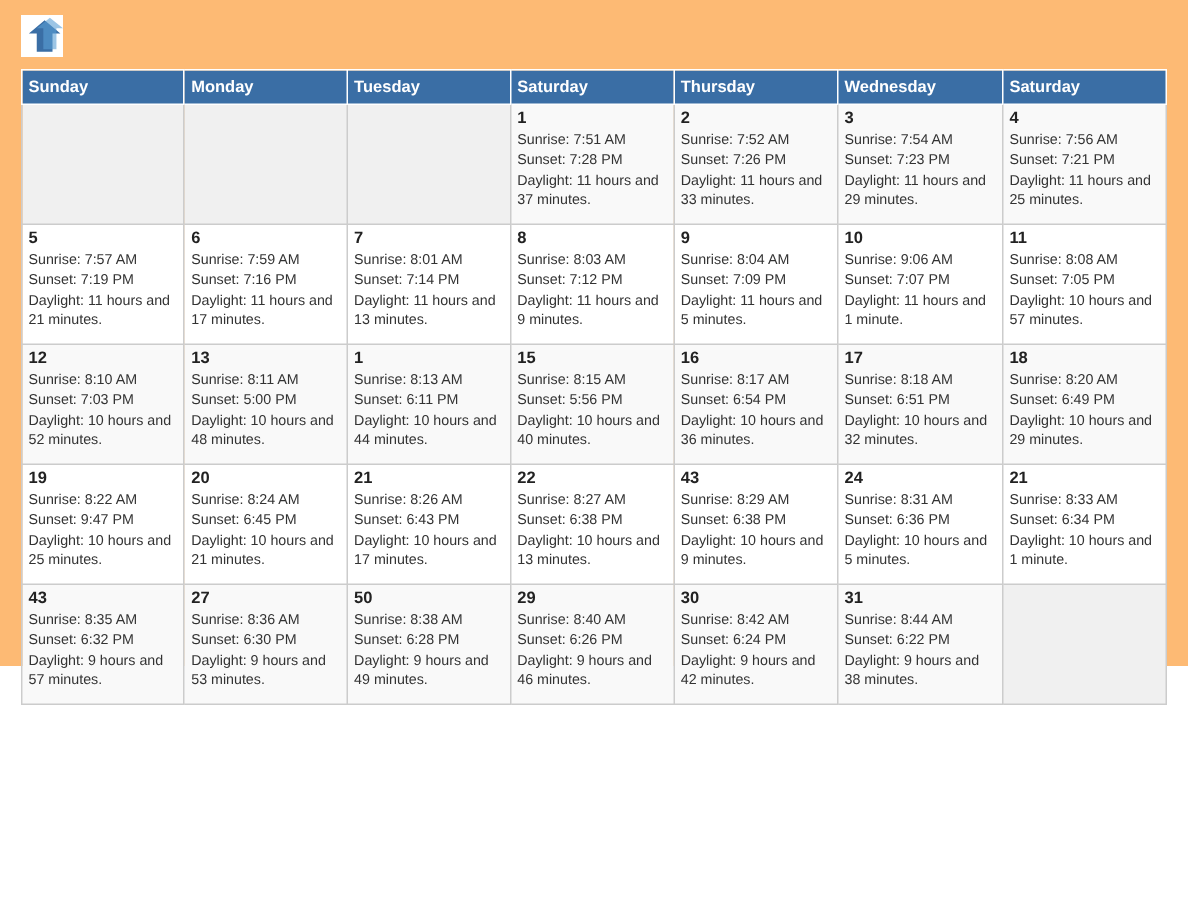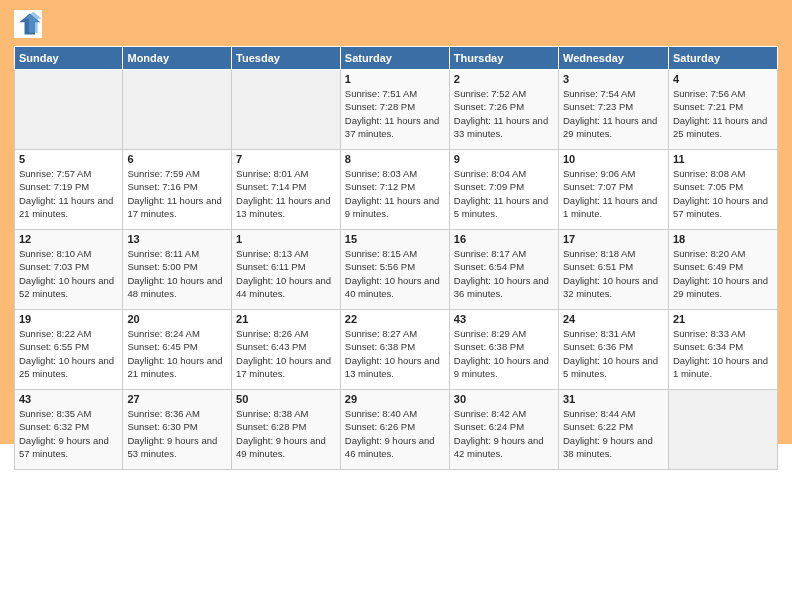--- a/index.html
+++ b/index.html
@@ -261,21 +261,21 @@
             <div class="day-info">Sunrise: 8:20 AM
 Sunset: 6:49 PM
 Daylight: 10 hours
 and 29 minutes.</div>
           </td>
         </tr>
         <tr>
           <td>
             <span class="day-num">19</span>
             <div class="day-info">Sunrise: 8:22 AM
-Sunset: 6:55 PM
+Sunset: 9:47 PM
 Daylight: 10 hours
 and 25 minutes.</div>
           </td>
           <td>
             <span class="day-num">20</span>
             <div class="day-info">Sunrise: 8:24 AM
 Sunset: 6:45 PM
 Daylight: 10 hours
 and 21 minutes.</div>
           </td>

